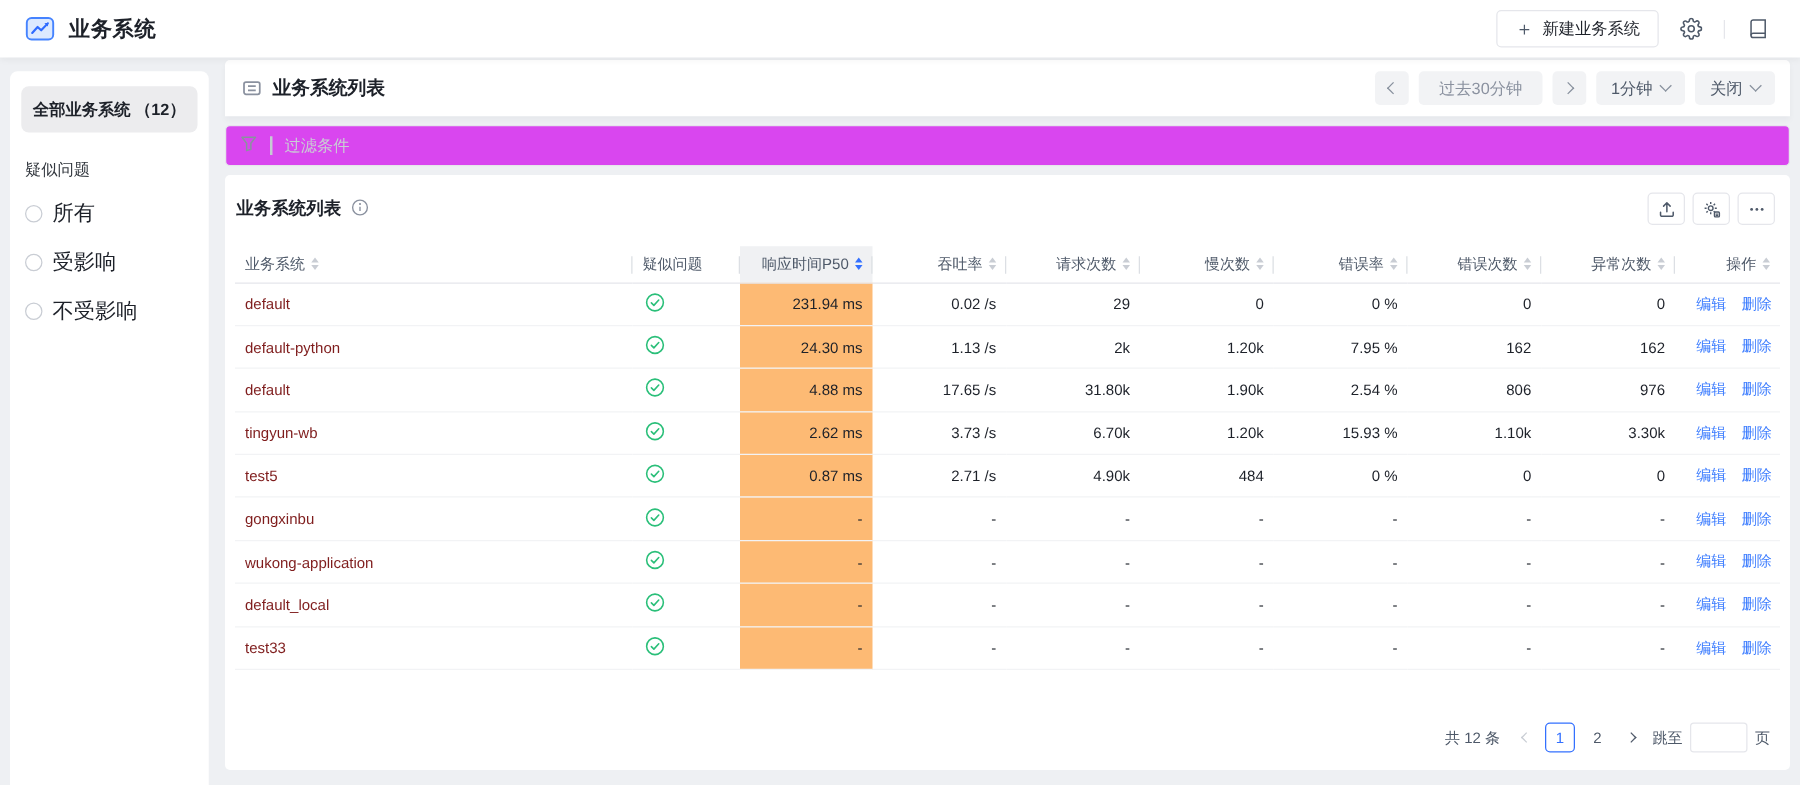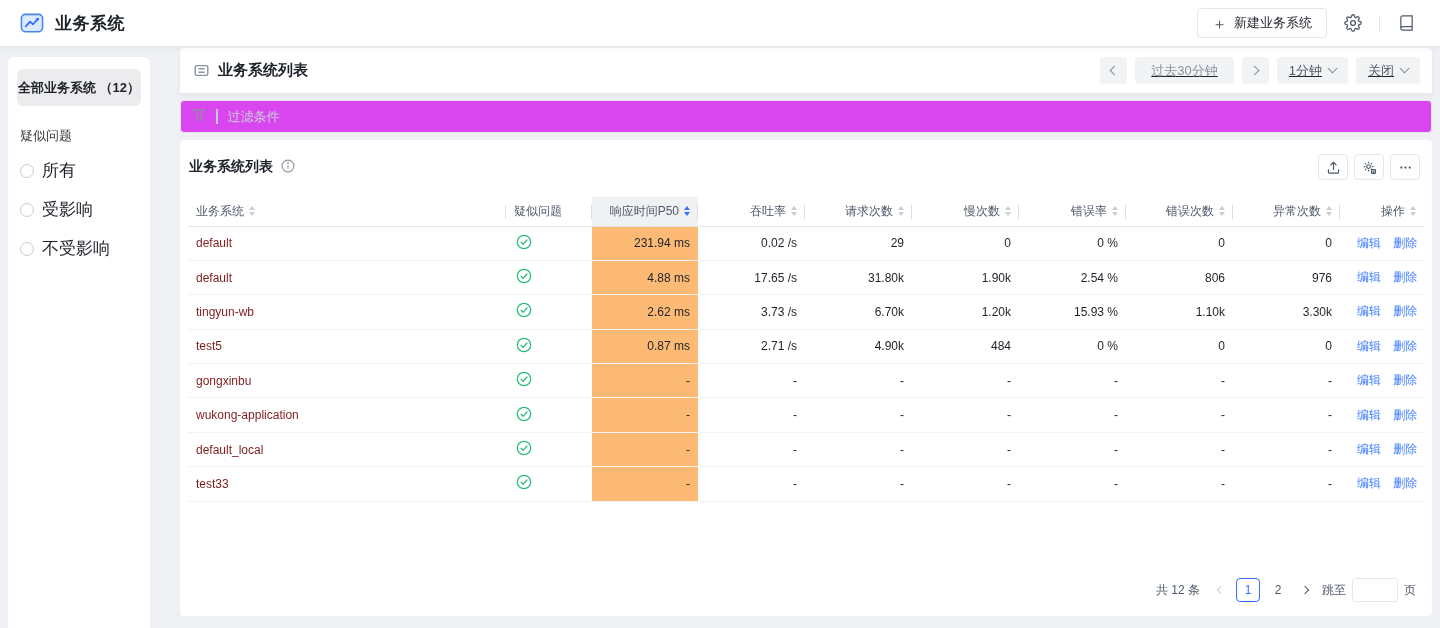--- a/index.html
+++ b/index.html
@@ -17,37 +17,37 @@
   .topbar-left { display:flex; align-items:center; gap:11px; }
   .app-title { font-size:17px; font-weight:700; color:#1d2129; letter-spacing:.5px; }
   .topbar-right { display:flex; align-items:center; gap:14px; }
   .new-btn { display:flex; align-items:center; gap:7px; height:30px; padding:0 14px;
     border:1px solid #e5e6eb; border-radius:4px; background:#fff; cursor:pointer; font-size:13px; color:#1d2129; }
   .new-btn .plus { font-size:15px; color:#4e5969; line-height:1; }
   .icon-btn { display:flex; align-items:center; justify-content:center; width:24px; height:24px; cursor:pointer; }
   .v-divider { width:1px; height:15px; background:#e5e6eb; }
 
   
-  .sidebar { position:absolute; left:8px; top:57px; width:142px; bottom:0; background:#fff;
+  .sidebar { position:absolute; left:8px; top:57px; width:159px; bottom:0; background:#fff;
     border-radius:6px 6px 0 0; padding:12px 9px; }
   .all-systems-btn { width:100%; height:37px; background:#ececee; border:none; border-radius:6px;
     font-size:13px; font-weight:600; color:#1d2129; cursor:pointer; font-family:inherit; }
   .side-section-title { margin:21px 3px 0; font-size:13px; color:#33383f; }
   .radio-row { display:flex; align-items:center; gap:8px; margin:12px 3px 0; padding:2px 0; cursor:pointer; }
   .radio-dot { width:14px; height:14px; border:1px solid #c9cdd4; border-radius:50%; background:#fff; flex:none; }
   .radio-label { font-size:17px; color:#1d2129; }
 
   
   .main { position:absolute; left:180px; top:48px; width:1252px; }
   .panel-header { height:45px; background:#fff; border-radius:4px 4px 0 0; display:flex;
     align-items:center; justify-content:space-between; padding:0 12px 0 13px;
     box-shadow:0 3px 5px rgba(29,33,41,.04); position:relative; z-index:2; }
   .panel-title-wrap { display:flex; align-items:center; gap:9px; }
   .panel-title { font-size:15px; font-weight:700; color:#1d2129; }
-  .time-controls { display:flex; align-items:flex-end; gap:8px;text-decoration:underline; }
+  .time-controls { display:flex; align-items:flex-end; gap:8px; }
   .tc-btn { height:27px; background:#f2f3f5; border:none; border-radius:4px; display:flex;
     align-items:center; justify-content:center; gap:7px; cursor:pointer; font-size:13px; font-family:inherit; }
   .tc-square { width:27px; }
   .tc-range { padding:0 16px; color:#8a919f; }
   .tc-dd { padding:0 12px; color:#4e5969; }
   .chev { display:inline-block; width:7px; height:7px; border-right:1.5px solid #868f9c; border-bottom:1.5px solid #868f9c; }
   .chev-left { transform:rotate(135deg); margin-left:2px; }
   .chev-right { transform:rotate(-45deg); margin-right:2px; }
   .chev-down { transform:rotate(45deg); margin-top:-4px; }
 
@@ -351,20 +351,42 @@
             <td class="num">0</td>
             <td class="num">0 %</td>
             <td class="num">0</td>
             <td class="num">0</td>
             <td class="actions-cell">
               <a>编辑</a>
               <a>删除</a>
             </td>
           </tr>
 
+          <tr>
+            <td class="name-cell"><a>default-python</a></td>
+            <td class="status-cell">
+              <span>
+                <svg width="16" height="16" viewBox="0 0 16 16" fill="none" stroke="#2abf79" stroke-width="1.25" stroke-linecap="round" stroke-linejoin="round">
+                  <circle cx="8" cy="8" r="6.7"></circle>
+                  <path d="M5.1 8.3l2 2 3.9-4.3"></path>
+                </svg>
+              </span>
+            </td>
+            <td class="num sorted">24.30 ms</td>
+            <td class="num">1.13 /s</td>
+            <td class="num">2k</td>
+            <td class="num">1.20k</td>
+            <td class="num">7.95 %</td>
+            <td class="num">162</td>
+            <td class="num">162</td>
+            <td class="actions-cell">
+              <a>编辑</a>
+              <a>删除</a>
+            </td>
+          </tr>
 
           <tr>
             <td class="name-cell"><a>default</a></td>
             <td class="status-cell">
               <span>
                 <svg width="16" height="16" viewBox="0 0 16 16" fill="none" stroke="#2abf79" stroke-width="1.25" stroke-linecap="round" stroke-linejoin="round">
                   <circle cx="8" cy="8" r="6.7"></circle>
                   <path d="M5.1 8.3l2 2 3.9-4.3"></path>
                 </svg>
               </span>

